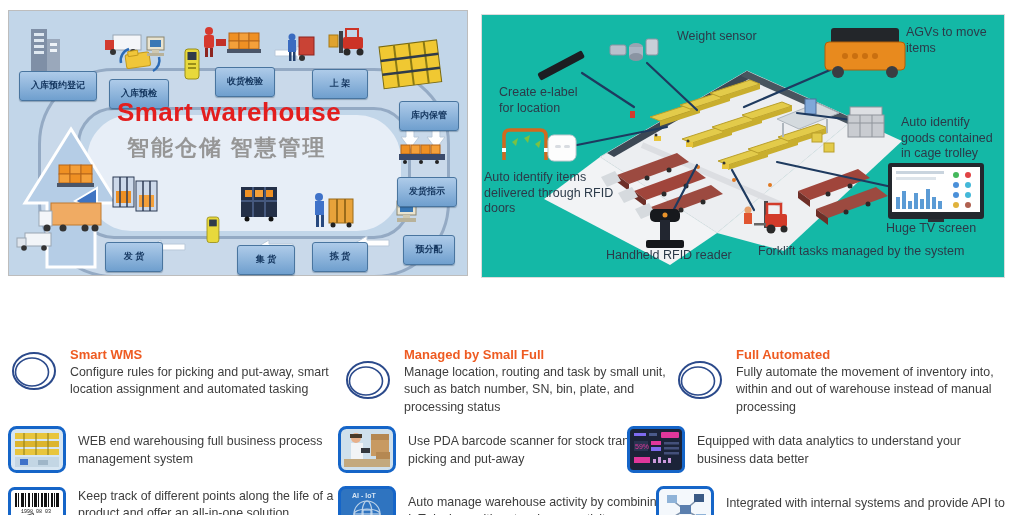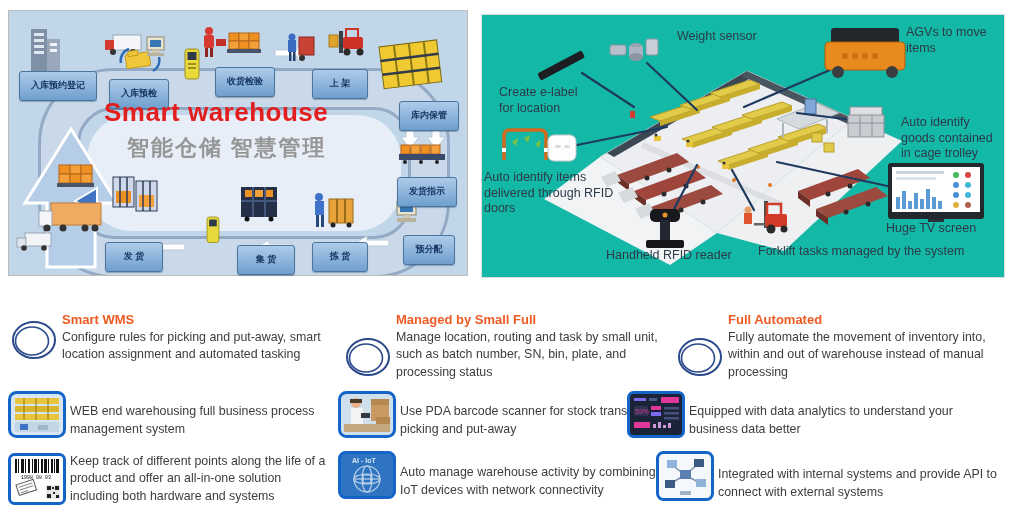--- a/index.html
+++ b/index.html
@@ -21,34 +21,34 @@
   .pill{
     position:absolute;
     background:linear-gradient(#aecbe9,#6f9fce);
     border:1px solid #49759f;border-radius:3px;
     color:#14365f;font-size:9px;font-weight:bold;
     text-align:center;padding:9px 0;line-height:1.1;
     box-shadow:0 1px 1px rgba(30,60,90,.35);
     white-space:nowrap;
   }
   .lp-title{
-    position:absolute;left:95px;top:86px;width:250px;text-align:left;
+    position:absolute;left:95px;top:86px;width:250px;text-align:center;
     color:#e31e1e;font-size:26px;font-weight:bold;letter-spacing:.5px;
   }
   .lp-sub{
     position:absolute;left:118px;top:122px;width:250px;text-align:left;
     color:#969696;font-size:22px;font-weight:bold;letter-spacing:2px;
     font-family:Liberation Serif, serif;
   }
   .callout{
     position:absolute;color:#2c3a49;font-size:12.5px;line-height:1.25;
     white-space:pre-line;
   }
   
-  .f-row{position:absolute;display:flex;gap:4px;align-items:flex-end;}
+  .f-row{position:absolute;display:flex;gap:12px;align-items:center;margin-top:35px;}
   .f-text{padding-top:2px;}
   .f-head{color:#ee5b22;font-weight:bold;font-size:13px;margin:0 0 2px 0;}
   .f-body{color:#3d3d3d;font-size:12.4px;line-height:1.4;white-space:pre-line;}
 </style>
 </head>
 <body>
 
 <div class="panel-left">
   <svg width="458" height="264" viewBox="0 0 458 264">
 

